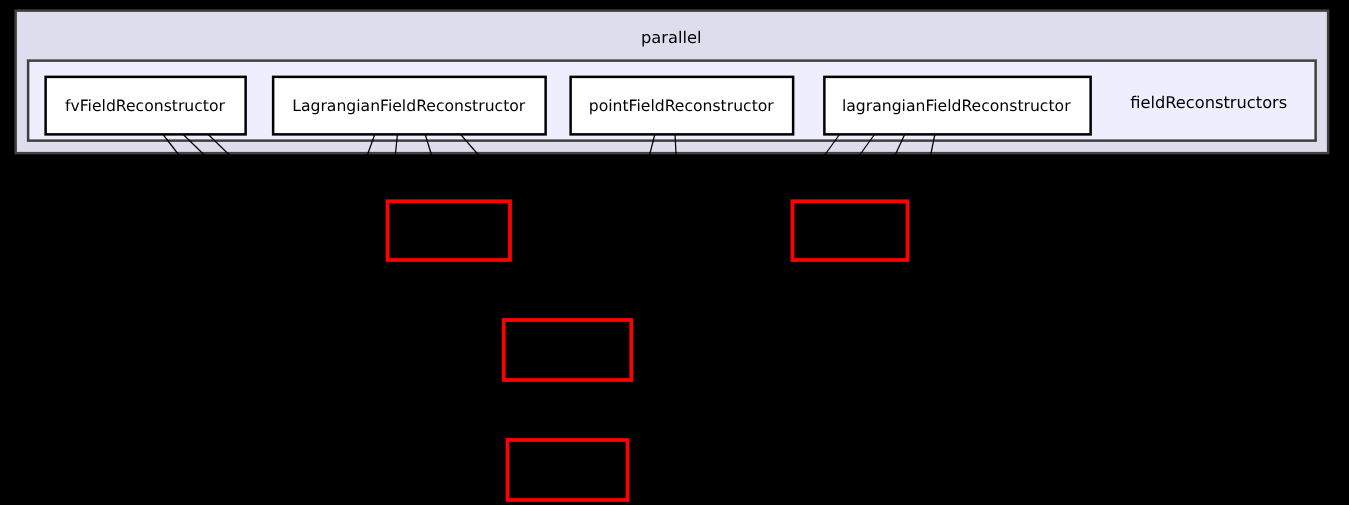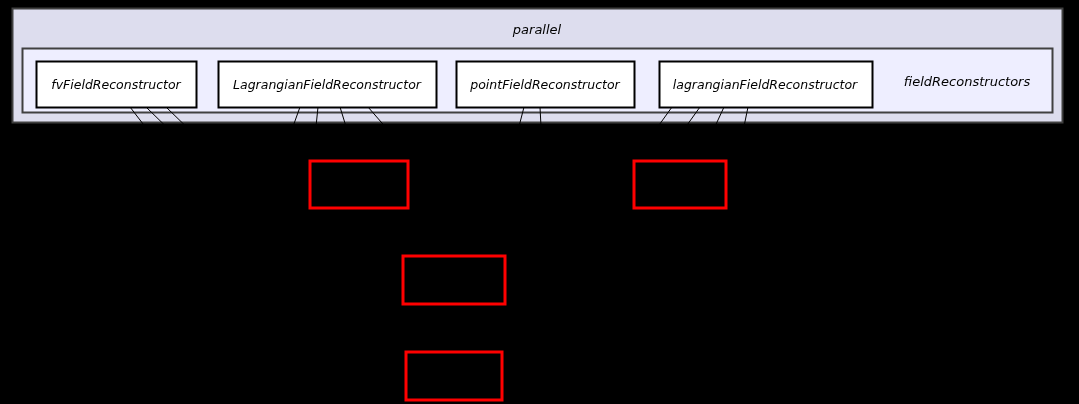--- a/index.html
+++ b/index.html
@@ -2,21 +2,21 @@
 <html><head>
 <meta charset="utf-8">
 <title>parallel/fieldReconstructors</title>
 <style>
   html,body{margin:0;padding:0;background:#000;}
   body{
     width:1079px;height:404px;position:relative;overflow:hidden;
     font-family:"DejaVu Sans","Liberation Sans",sans-serif;
     background:#000000;
   }
-  #graph{position:absolute;left:0;top:0;width:954px;height:404px;font-style:italic;}
+  #graph{position:absolute;left:0;top:0;width:954px;height:404px;}
   
   svg.graph-layer{position:absolute;left:0;top:0;width:1079px;height:404px;}
   .cluster-label,.node-label{
     font-family:"DejaVu Sans","Liberation Sans",sans-serif;
     font-size:13px;
     fill:#000000;
   }
   .node-label{font-size:12.5px;}
 </style>
 </head>

